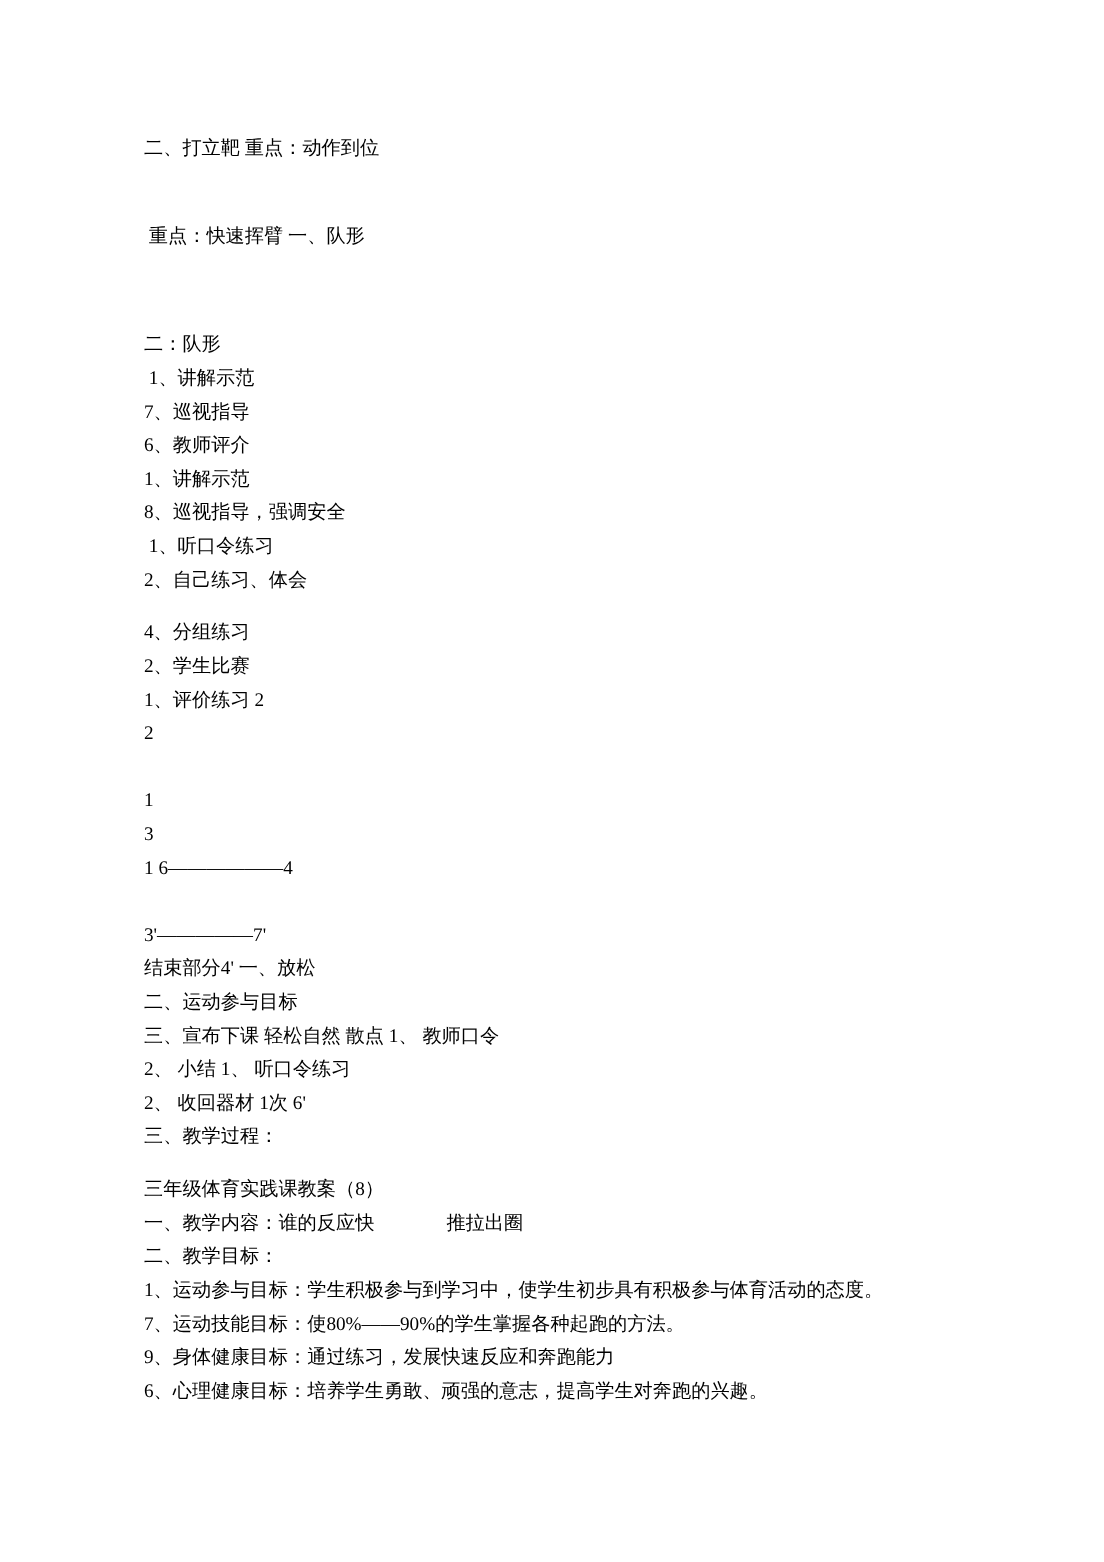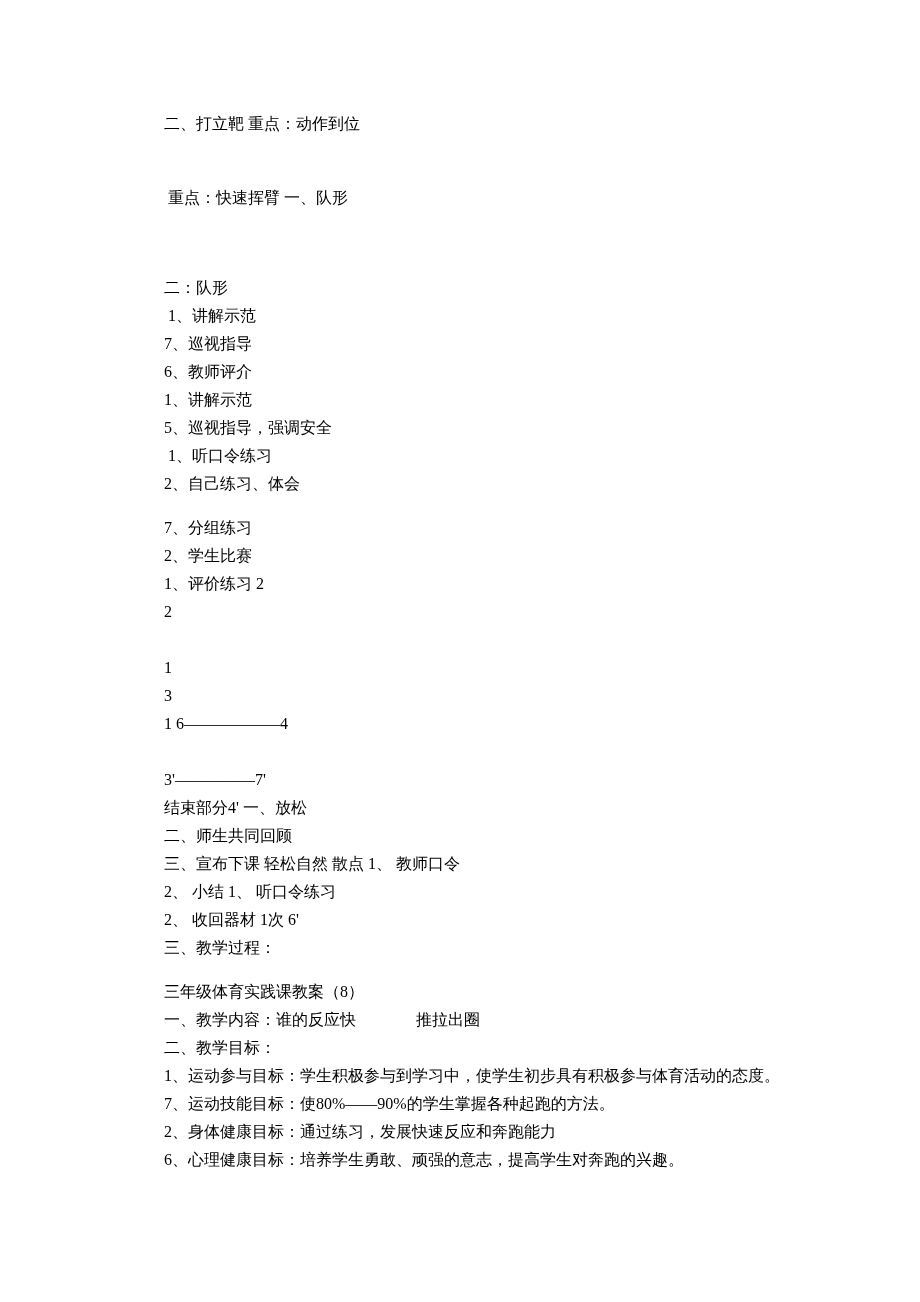--- a/index.html
+++ b/index.html
@@ -11,21 +11,20 @@
       width: 920px;
       background: #ffffff;
       font-family: "SimSun", "宋体", serif;
       font-size: 16px;
       line-height: 1.75;
       color: #000000;
       padding: 110px 120px 40px 120px;
     }
     .line {
       white-space: pre;
-      margin-left: 44px;
     }
     .gap {
       height: 46px;
     }
     .gap-s {
       height: 28px;
     }
     .gap-xs {
       height: 16px;
     }
@@ -37,44 +36,44 @@
 <div class="gap"></div>
 <div class="line"> 重点：快速挥臂 一、队形</div>
 <div class="gap"></div>
 <div class="gap-xs"></div>
 
 <div class="line">二：队形</div>
 <div class="line"> 1、讲解示范</div>
 <div class="line">7、巡视指导</div>
 <div class="line">6、教师评介</div>
 <div class="line">1、讲解示范</div>
-<div class="line">5、巡视指导，强调安全</div>
+<div class="line">8、巡视指导，强调安全</div>
 <div class="line"> 1、听口令练习</div>
 <div class="line">2、自己练习、体会</div>
 
 <div class="gap-xs"></div>
-<div class="line">7、分组练习</div>
+<div class="line">4、分组练习</div>
 <div class="line">2、学生比赛</div>
 <div class="line">1、评价练习 2</div>
 <div class="line">2</div>
 
 <div class="gap-s"></div>
 <div class="line">1</div>
 <div class="line">3</div>
 <div class="line">1 6——————4</div>
 
 <div class="gap-s"></div>
 <div class="line">3'—————7'</div>
 <div class="line">结束部分4' 一、放松</div>
-<div class="line">二、师生共同回顾</div>
+<div class="line">二、运动参与目标</div>
 <div class="line">三、宣布下课 轻松自然 散点 1、 教师口令</div>
 <div class="line">2、 小结 1、 听口令练习</div>
 <div class="line">2、 收回器材 1次 6'</div>
 <div class="line">三、教学过程：</div>
 
 <div class="gap-xs"></div>
 <div class="line">三年级体育实践课教案（8）</div>
 <div class="line">一、教学内容：谁的反应快               推拉出圈</div>
 <div class="line">二、教学目标：</div>
 <div class="line">1、运动参与目标：学生积极参与到学习中，使学生初步具有积极参与体育活动的态度。</div>
 <div class="line">7、运动技能目标：使80%——90%的学生掌握各种起跑的方法。</div>
-<div class="line">2、身体健康目标：通过练习，发展快速反应和奔跑能力</div>
+<div class="line">9、身体健康目标：通过练习，发展快速反应和奔跑能力</div>
 <div class="line">6、心理健康目标：培养学生勇敢、顽强的意志，提高学生对奔跑的兴趣。</div>
 
 </body></html>

